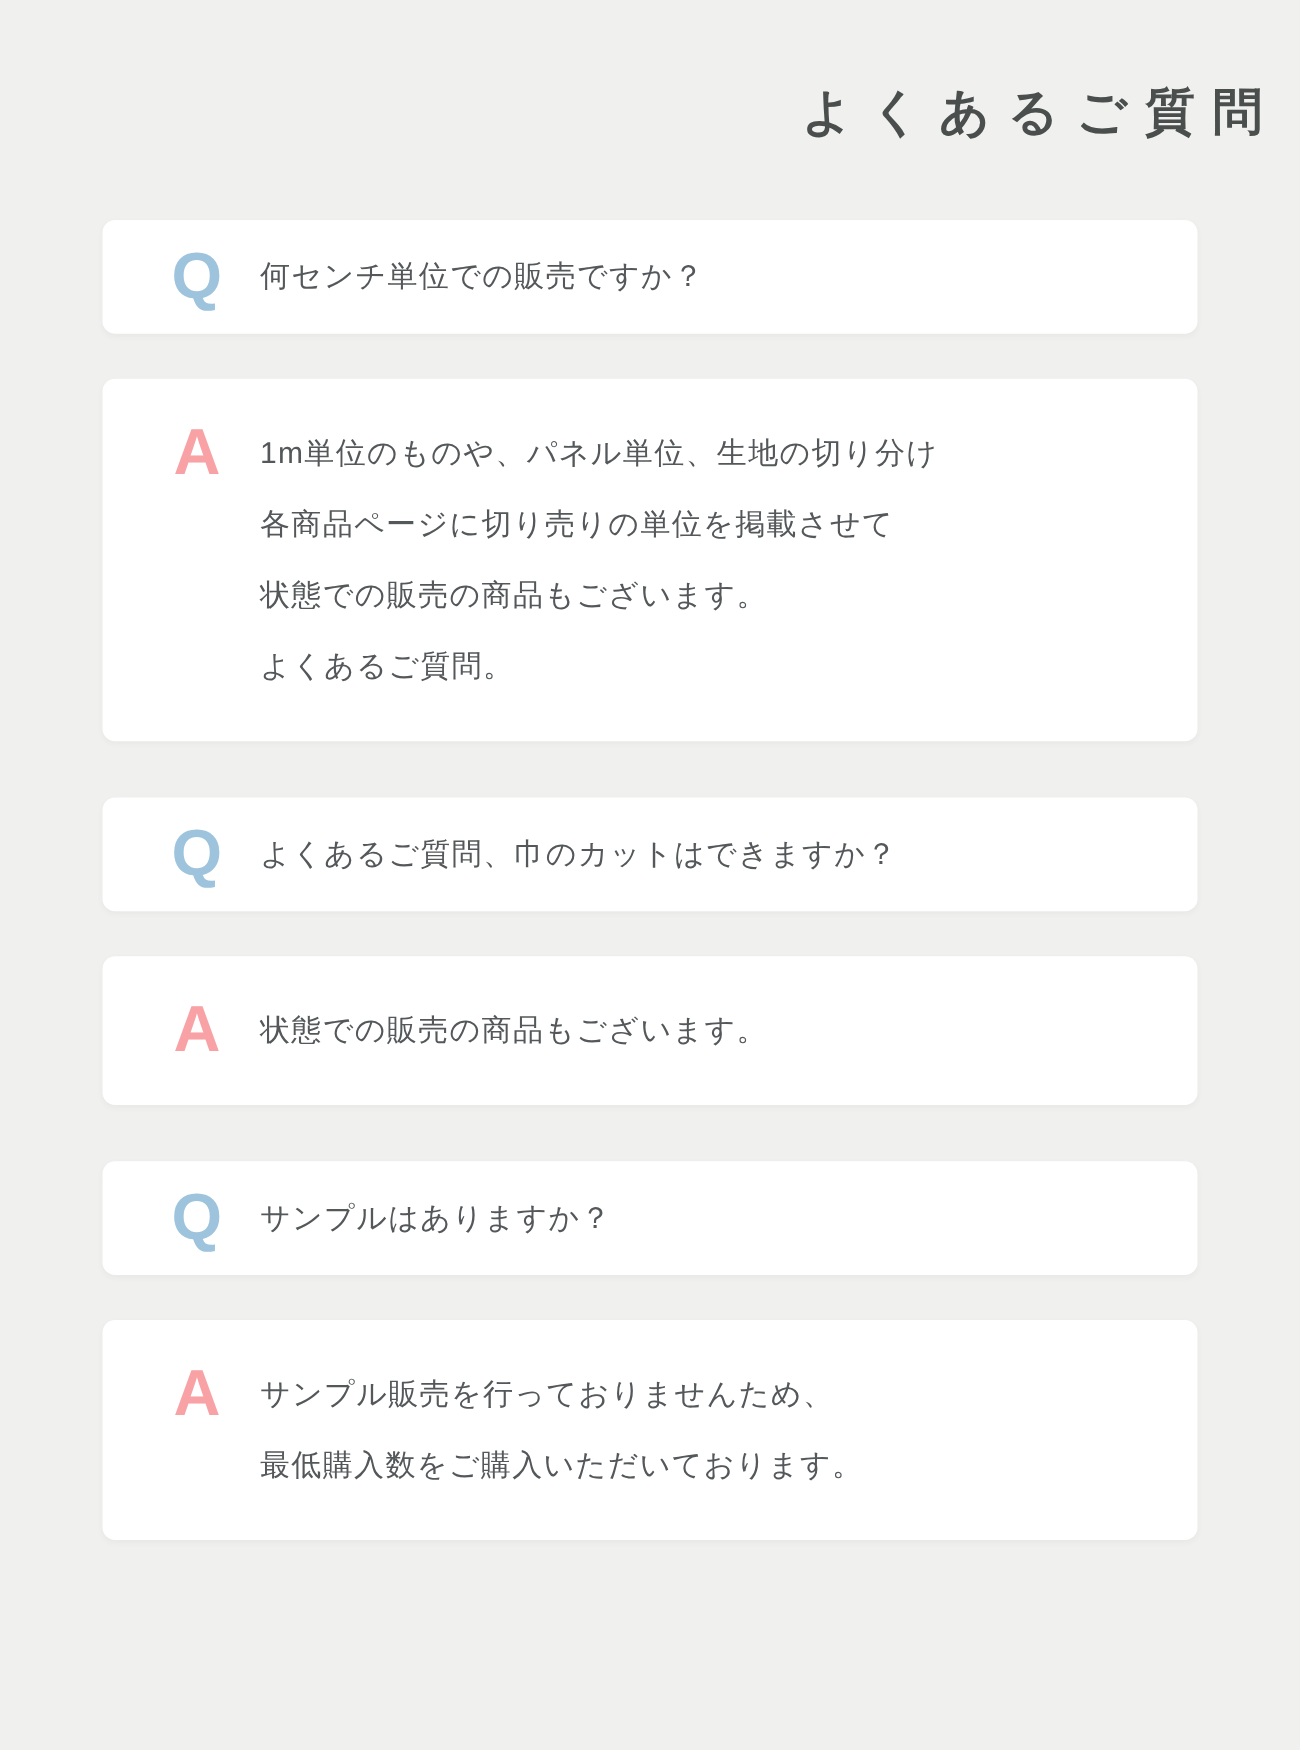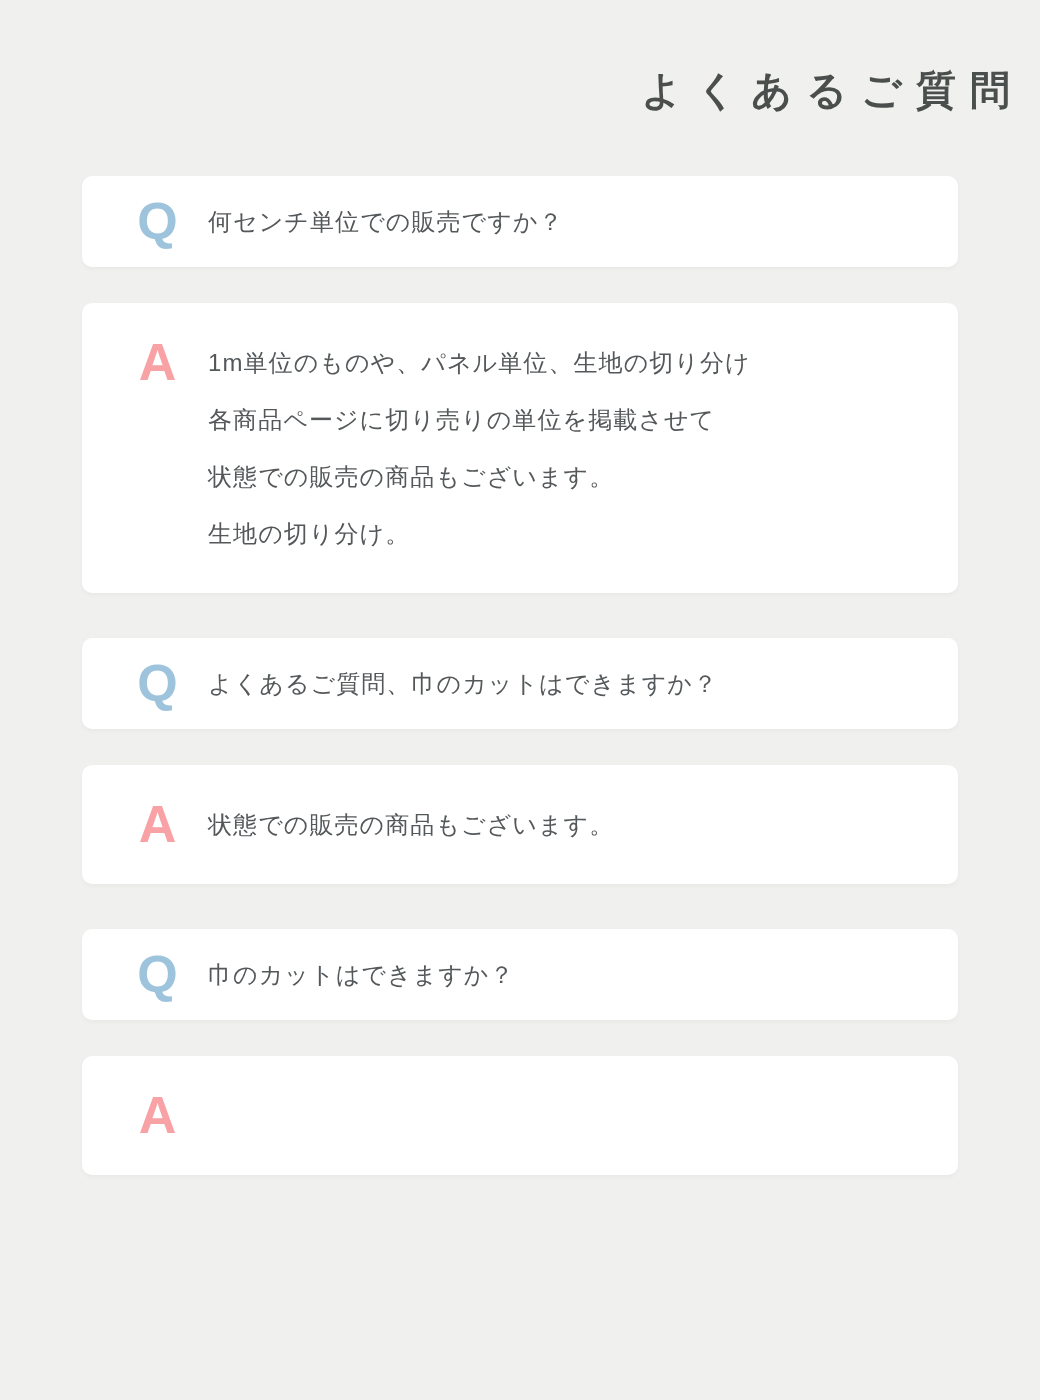--- a/index.html
+++ b/index.html
@@ -82,38 +82,42 @@
     <span class="qa-letter">Q</span>
     <span class="qa-text">何センチ単位での販売ですか？</span>
   </div>
 
   <div class="card answer">
     <span class="qa-letter">A</span>
     <div class="qa-text">
       <div>1m単位のものや、パネル単位、生地の切り分け</div>
       <div>各商品ページに切り売りの単位を掲載させて</div>
       <div>状態での販売の商品もございます。</div>
-      <div>生地の切り分け。</div>
+      <div>よくあるご質問。</div>
     </div>
   </div>
 
   <div class="card question">
     <span class="qa-letter">Q</span>
     <span class="qa-text">よくあるご質問、巾のカットはできますか？</span>
   </div>
 
   <div class="card answer">
     <span class="qa-letter">A</span>
     <div class="qa-text">
       <div>状態での販売の商品もございます。</div>
     </div>
   </div>
 
   <div class="card question">
     <span class="qa-letter">Q</span>
-    <span class="qa-text">巾のカットはできますか？</span>
+    <span class="qa-text">サンプルはありますか？</span>
   </div>
 
   <div class="card answer">
     <span class="qa-letter">A</span>
+    <div class="qa-text">
+      <div>サンプル販売を行っておりませんため、</div>
+      <div>最低購入数をご購入いただいております。</div>
+    </div>
   </div>
 
 </div>
 
 </body></html>

